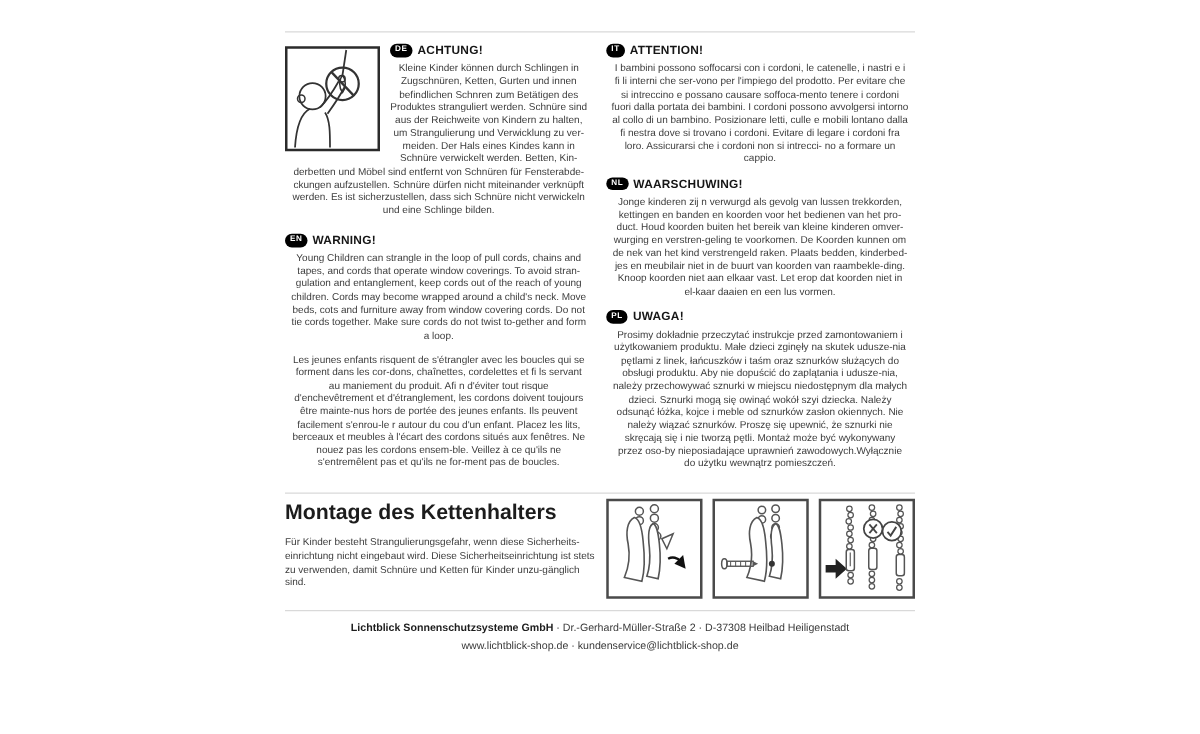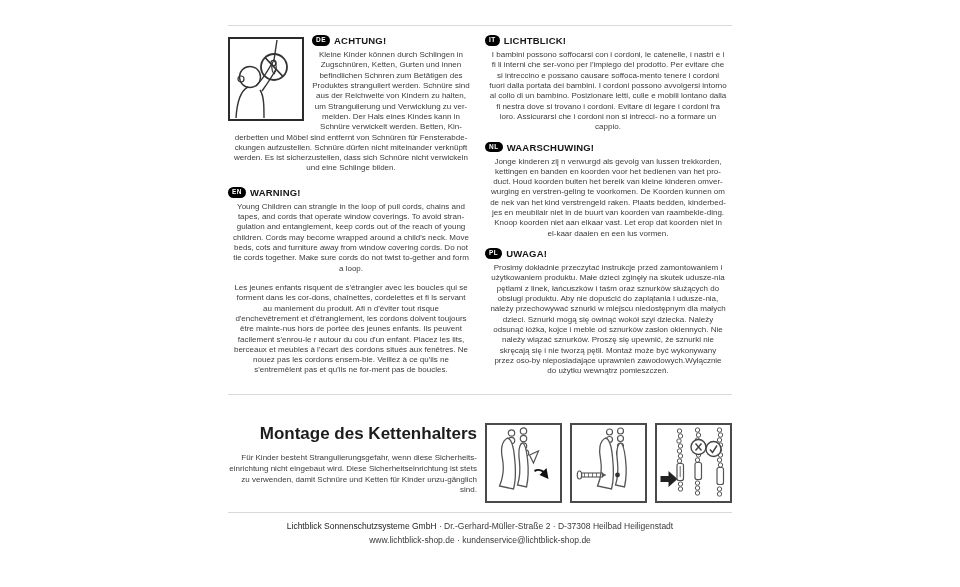--- a/index.html
+++ b/index.html
@@ -49,40 +49,40 @@
   .warn-img {
     float: left;
     width: 76px; height: 84px;
     border: 2px solid #2b2b2b;
     margin: 2px 8px 3px 0;
     background: #fff;
   }
   .warn-img svg { display: block; width: 100%; height: 100%; }
   .clearfix::after { content: ""; display: block; clear: both; }
 
-  .montage { display: flex; margin-top: 24px; align-items: flex-start; text-align: right; }
+  .montage { display: flex; margin-top: 0; align-items: flex-start; }
   .montage-left { width: 252px; }
   .montage-title { font-size: 17px; font-weight: bold; color: #1c1c1c; margin: 5px 0 9px 0; }
   .montage-text { font-size: 8px; line-height: 1.32; margin: 0; }
   .diagrams { display: flex; gap: 8px; margin-left: 8px; margin-top: 4px; }
   .diag {
     width: 77px; height: 80px;
     border: 2px solid #4a4a4a;
     background: #fff;
   }
   .diag svg { display: block; width: 100%; height: 100%; }
 
   .footer {
     text-align: center;
     font-size: 8.5px;
     line-height: 1.6;
     color: #3a3a3a;
     margin-top: 7px;
   }
-  .footer .company { font-weight: normal; color: #1d1d1d; }
+  .footer .company { font-weight: bold; color: #1d1d1d; }
 </style>
 </head>
 <body>
 
 <div class="page">
 
   <hr class="rule">
 
   <div class="cols">
 
@@ -122,21 +122,21 @@
       <div class="sec">
         <p class="sec-text">Les jeunes enfants risquent de s'étrangler avec les boucles qui se forment dans les cor-dons, chaînettes, cordelettes et fi ls servant au maniement du produit. Afi n d'éviter tout risque d'enchevêtrement et d'étranglement, les cordons doivent toujours être mainte-nus hors de portée des jeunes enfants. Ils peuvent facilement s'enrou-le r autour du cou d'un enfant. Placez les lits, berceaux et meubles à l'écart des cordons situés aux fenêtres. Ne nouez pas les cordons ensem-ble. Veillez à ce qu'ils ne s'entremêlent pas et qu'ils ne for-ment pas de boucles.</p>
       </div>
     </div>
 
     <div class="col">
 
       <div class="sec">
         <div class="sec-head">
           <span class="badge">IT</span>
-          <span class="sec-title">LICHTBLICK!</span>
+          <span class="sec-title">ATTENTION!</span>
         </div>
         <p class="sec-text">I bambini possono soffocarsi con i cordoni, le catenelle, i nastri e i fi li interni che ser-vono per l'impiego del prodotto. Per evitare che si intreccino e possano causare soffoca-mento tenere i cordoni fuori dalla portata dei bambini. I cordoni possono avvolgersi intorno al collo di un bambino. Posizionare letti, culle e mobili lontano dalla fi nestra dove si trovano i cordoni. Evitare di legare i cordoni fra loro. Assicurarsi che i cordoni non si intrecci- no a formare un cappio.</p>
       </div>
 
       <div class="sec">
         <div class="sec-head">
           <span class="badge">NL</span>
           <span class="sec-title">WAARSCHUWING!</span>
         </div>
         <p class="sec-text">Jonge kinderen zij n verwurgd als gevolg van lussen trekkorden, kettingen en banden en koorden voor het bedienen van het pro-duct. Houd koorden buiten het bereik van kleine kinderen omver-wurging en verstren-geling te voorkomen. De Koorden kunnen om de nek van het kind verstrengeld raken. Plaats bedden, kinderbed-jes en meubilair niet in de buurt van koorden van raambekle-ding. Knoop koorden niet aan elkaar vast. Let erop dat koorden niet in el-kaar daaien en een lus vormen.</p>

